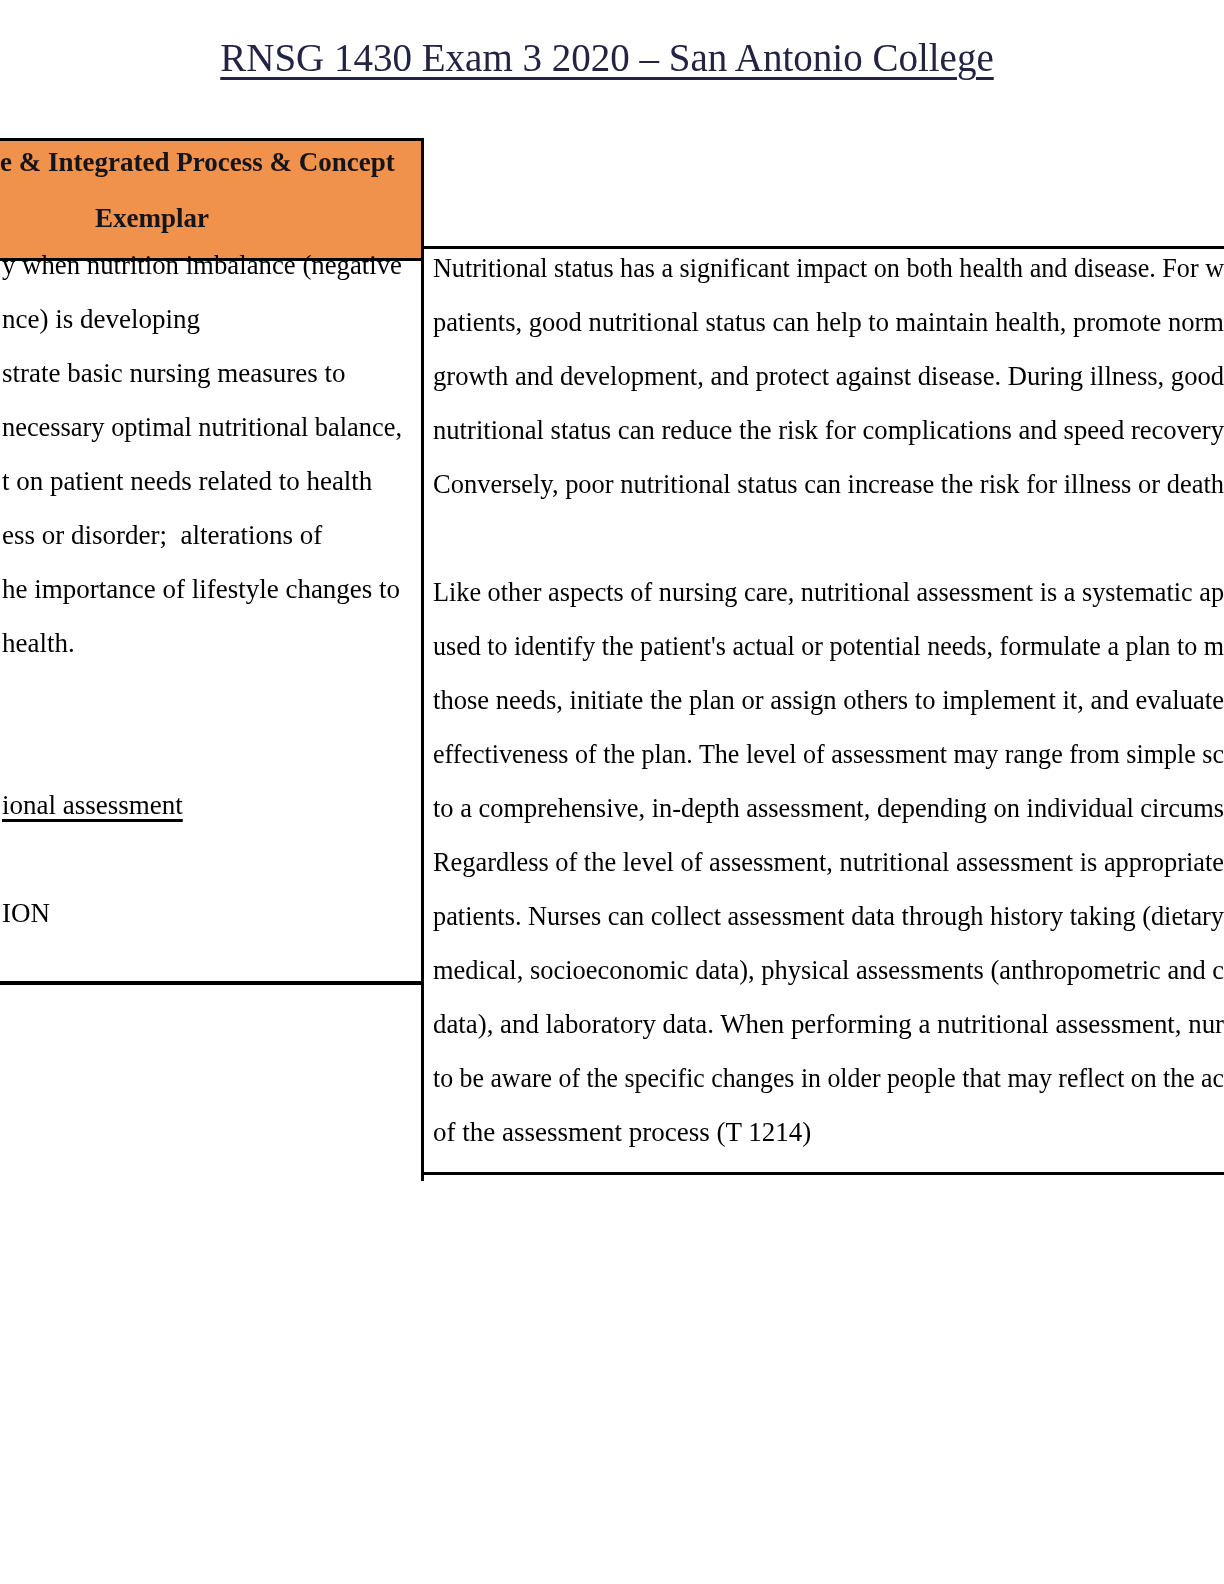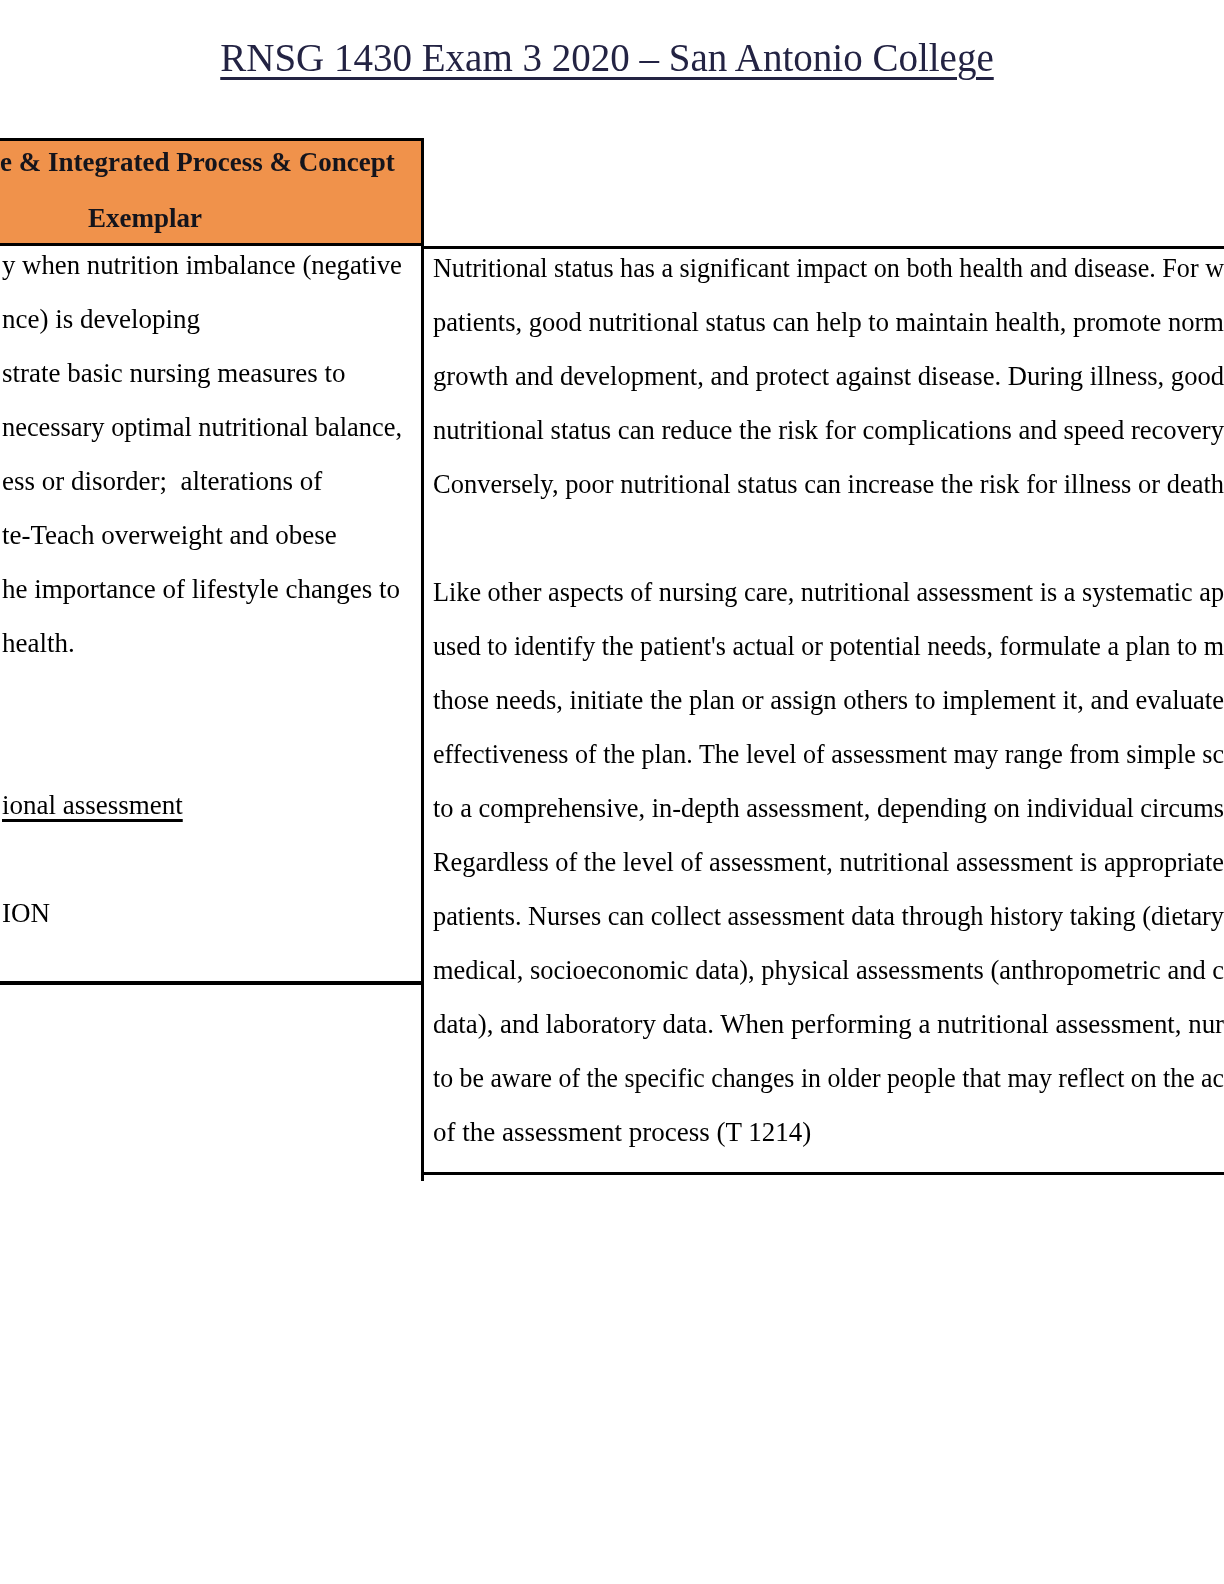--- a/index.html
+++ b/index.html
@@ -14,31 +14,31 @@
   .doc-title {
     position:absolute; top:30px; left:0; width:1224px;
     text-align:center; font-size:39px; line-height:56px; font-weight:normal;
     color:var(--title-text,#232343);
     text-decoration:underline; text-decoration-thickness:3px; text-underline-offset:6px;
     transform:translateX(-5px); white-space:pre;
   }
 
   
   .header-cell {
-    position:absolute; left:0; top:138px; width:421px; height:108px;
+    position:absolute; left:0; top:138px; width:421px; height:123px;
     background:var(--header-bg,#F0924B);
     border-top:3px solid var(--border,#000);
     border-bottom:3px solid var(--border,#000);
   }
   .hline {
     position:absolute; white-space:pre; font-weight:bold; font-size:27px;
     color:var(--header-text,#14141c); transform-origin:0 50%;
   }
   .hline1 { top:6px; left:0; }
-  .hline2 { top:62px; left:88px; }
+  .hline2 { top:62px; left:95px; }
 
   .divider {
     position:absolute; left:421px; top:138px; width:3px; height:1043px;
     background:var(--border,#000);
   }
 
   .left-cell {
     position:absolute; left:0; top:246px; width:421px; height:739px;
     border-bottom:4px solid var(--border,#000);
     padding:0 0 0 2px;
@@ -73,22 +73,22 @@
     <div class="hline hline2">Exemplar</div>
   </div>
 
   <div class="divider"></div>
 
   <div class="left-cell">
     <div class="tline" style="transform: scaleX(0.991633);">y when nutrition imbalance (negative</div>
     <div class="tline">nce) is developing</div>
     <div class="tline">strate basic nursing measures to</div>
     <div class="tline" style="transform: scaleX(0.977137);">necessary optimal nutritional balance,</div>
+    <div class="tline">t on patient needs related to health</div>
     <div class="tline">ess or disorder;  alterations of</div>
-    <div class="tline">te-Teach overweight and obese</div>
     <div class="tline">he importance of lifestyle changes to</div>
     <div class="tline">health.</div>
     <div class="tline"></div>
     <div class="tline"></div>
     <div class="tline bold underline">ional assessment</div>
     <div class="tline"></div>
     <div class="tline bold">ION</div>
   </div>
 
   <div class="right-cell">

